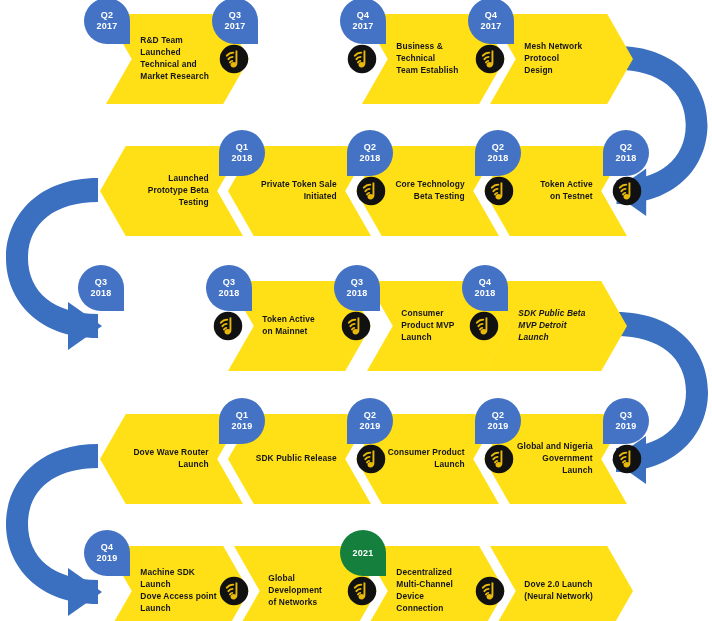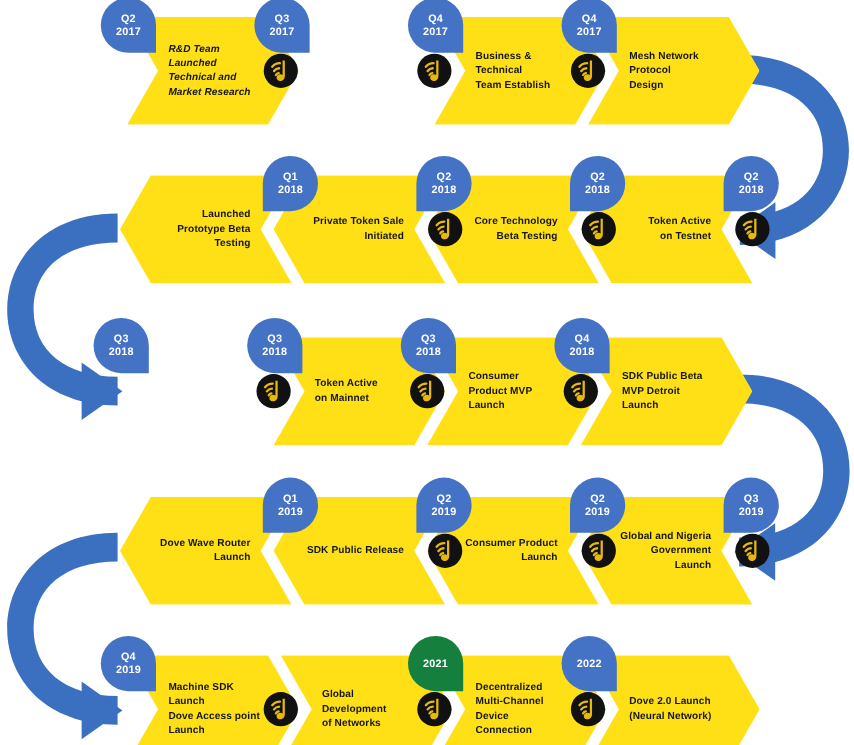--- a/index.html
+++ b/index.html
@@ -53,21 +53,21 @@
 
   
   .connector{position:absolute;}
   .connector svg{display:block;overflow:visible;}
 </style>
 </head>
 <body>
 
 <div id="board">
     <div class="row" style="left: 106px; top: 14px; width: 526px;">
-      <div class="step ltr" style="left: 0px; width: 143px; z-index: 10; font-style: italic;">
+      <div class="step ltr" style="left: 0px; width: 143px; z-index: 10;">
         <div class="chev" style="background: rgb(255, 224, 22);"></div>
         <div class="label">
           <span>R&amp;D Team
 Launched
 Technical and
 Market Research</span>
         </div>
       </div>
       <div class="badge tail-br" style="background: rgb(68, 114, 196); top: -16px; z-index: 40; left: -22px;">
         <span class="b1">Q2</span>
@@ -221,42 +221,42 @@
       </div>
       <div class="logo" style="top: 30px; z-index: 61; left: 113px;">
         <svg viewBox="0 0 40 40" xmlns="http://www.w3.org/2000/svg">
           <circle cx="20" cy="20" r="19" fill="#111111"></circle>
           <path d="M10.5 15.5a11 11 0 0 1 8.5-4" stroke="#E8B90B" stroke-width="2.6" fill="none" stroke-linecap="round"></path>
           <path d="M12.5 20.2a7.4 7.4 0 0 1 5.6-3" stroke="#E8B90B" stroke-width="2.6" fill="none" stroke-linecap="round"></path>
           <path d="M14.6 24.6a4 4 0 0 1 3-2.1" stroke="#E8B90B" stroke-width="2.6" fill="none" stroke-linecap="round"></path>
           <path d="M24.5 8.5v17.2c0 3.3-2.4 5.6-5.2 5.6-2.3 0-4-1.5-4-3.6 0-2.2 1.8-3.8 4.2-3.8 1 0 1.9.3 2.5.8V8.5z" fill="#E8B90B"></path>
         </svg>
       </div>
-      <div class="step ltr" style="left: 256px; width: 143px; z-index: 12;">
+      <div class="step ltr" style="left: 267px; width: 143px; z-index: 12;">
         <div class="chev" style="background: rgb(255, 224, 22);"></div>
         <div class="label">
           <span>Consumer
 Product MVP
 Launch</span>
         </div>
       </div>
       <div class="badge tail-br" style="background: rgb(68, 114, 196); top: -16px; z-index: 42; left: 234px;">
         <span class="b1">Q3</span>
         <span class="b2">2018</span>
       </div>
       <div class="logo" style="top: 30px; z-index: 62; left: 241px;">
         <svg viewBox="0 0 40 40" xmlns="http://www.w3.org/2000/svg">
           <circle cx="20" cy="20" r="19" fill="#111111"></circle>
           <path d="M10.5 15.5a11 11 0 0 1 8.5-4" stroke="#E8B90B" stroke-width="2.6" fill="none" stroke-linecap="round"></path>
           <path d="M12.5 20.2a7.4 7.4 0 0 1 5.6-3" stroke="#E8B90B" stroke-width="2.6" fill="none" stroke-linecap="round"></path>
           <path d="M14.6 24.6a4 4 0 0 1 3-2.1" stroke="#E8B90B" stroke-width="2.6" fill="none" stroke-linecap="round"></path>
           <path d="M24.5 8.5v17.2c0 3.3-2.4 5.6-5.2 5.6-2.3 0-4-1.5-4-3.6 0-2.2 1.8-3.8 4.2-3.8 1 0 1.9.3 2.5.8V8.5z" fill="#E8B90B"></path>
         </svg>
       </div>
-      <div class="step ltr" style="left: 384px; width: 143px; z-index: 13;">
+      <div class="step ltr" style="left: 384px; width: 143px; z-index: 13; font-style: italic;">
         <div class="chev" style="background: rgb(255, 224, 22);"></div>
         <div class="label">
           <span>SDK Public Beta
 MVP Detroit
 Launch</span>
         </div>
       </div>
       <div class="badge tail-br" style="background: rgb(68, 114, 196); top: -16px; z-index: 43; left: 362px;">
         <span class="b1">Q4</span>
         <span class="b2">2018</span>
@@ -395,23 +395,20 @@
           <path d="M14.6 24.6a4 4 0 0 1 3-2.1" stroke="#E8B90B" stroke-width="2.6" fill="none" stroke-linecap="round"></path>
           <path d="M24.5 8.5v17.2c0 3.3-2.4 5.6-5.2 5.6-2.3 0-4-1.5-4-3.6 0-2.2 1.8-3.8 4.2-3.8 1 0 1.9.3 2.5.8V8.5z" fill="#E8B90B"></path>
         </svg>
       </div>
       <div class="step ltr" style="left: 384px; width: 143px; z-index: 13;">
         <div class="chev" style="background: rgb(255, 224, 22);"></div>
         <div class="label">
           <span>Dove 2.0 Launch
 (Neural Network)</span>
         </div>
-      </div>
-      <div class="badge tail-br" style="background: rgb(68, 114, 196); top: -16px; z-index: 43; left: 362px;">
-        <span class="b2">2022</span>
       </div>
       <div class="logo" style="top: 30px; z-index: 63; left: 369px;">
         <svg viewBox="0 0 40 40" xmlns="http://www.w3.org/2000/svg">
           <circle cx="20" cy="20" r="19" fill="#111111"></circle>
           <path d="M10.5 15.5a11 11 0 0 1 8.5-4" stroke="#E8B90B" stroke-width="2.6" fill="none" stroke-linecap="round"></path>
           <path d="M12.5 20.2a7.4 7.4 0 0 1 5.6-3" stroke="#E8B90B" stroke-width="2.6" fill="none" stroke-linecap="round"></path>
           <path d="M14.6 24.6a4 4 0 0 1 3-2.1" stroke="#E8B90B" stroke-width="2.6" fill="none" stroke-linecap="round"></path>
           <path d="M24.5 8.5v17.2c0 3.3-2.4 5.6-5.2 5.6-2.3 0-4-1.5-4-3.6 0-2.2 1.8-3.8 4.2-3.8 1 0 1.9.3 2.5.8V8.5z" fill="#E8B90B"></path>
         </svg>
       </div>

